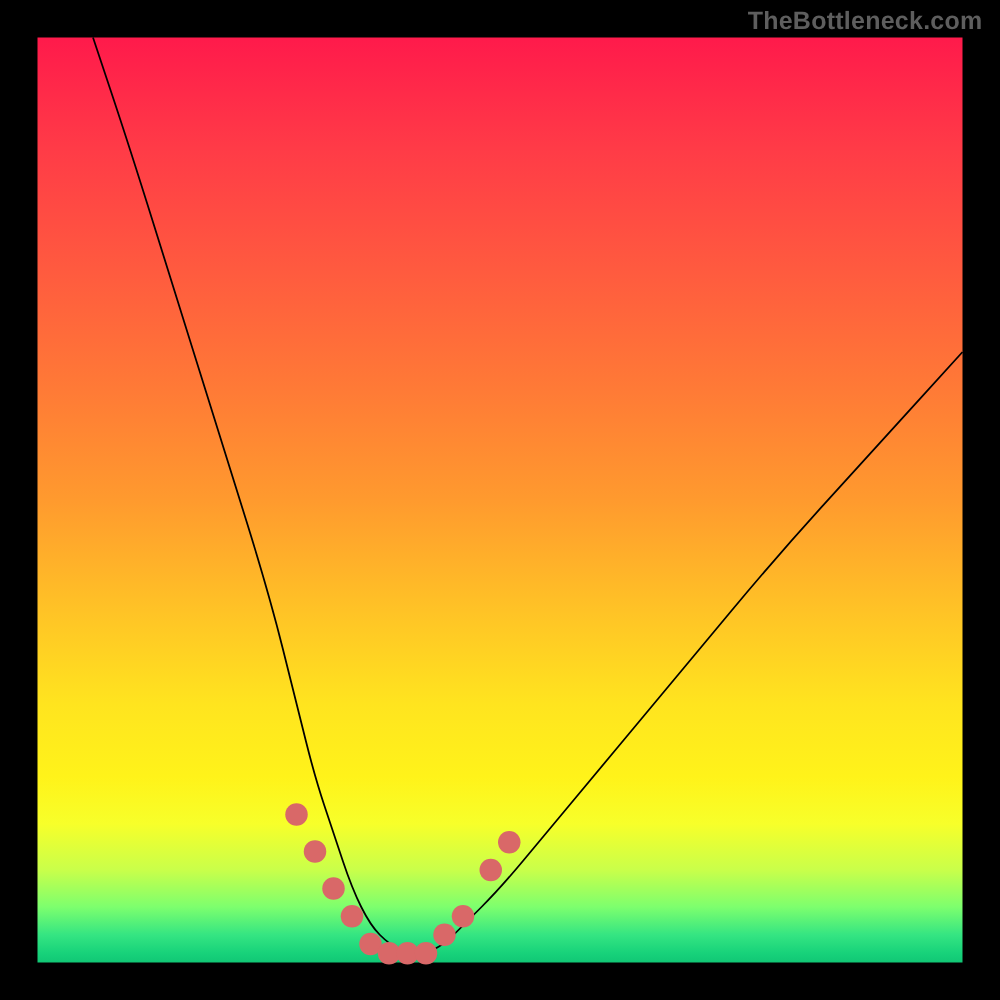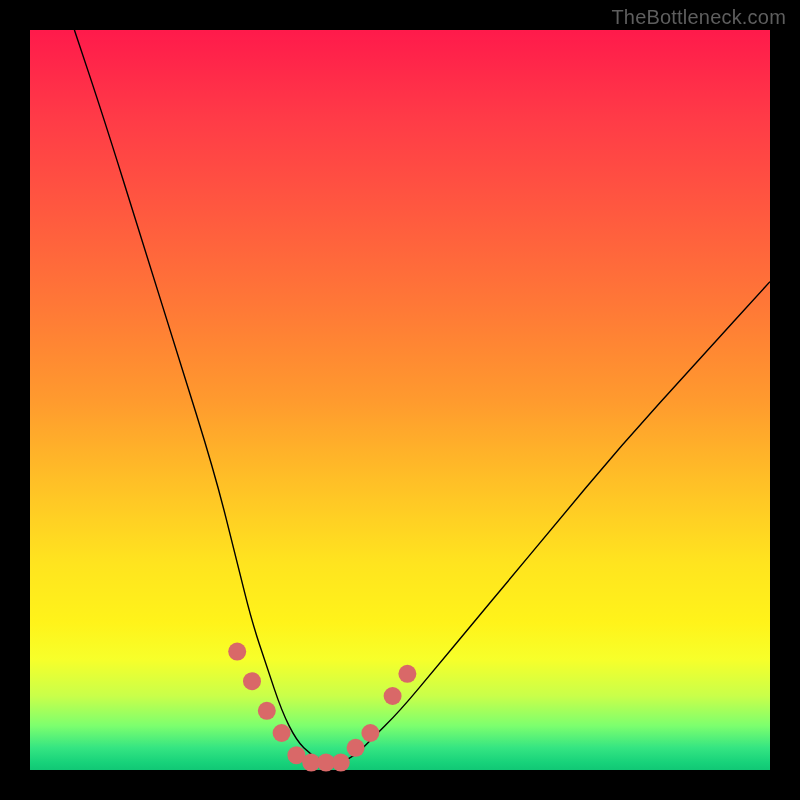--- a/index.html
+++ b/index.html
@@ -42,21 +42,21 @@
       #11c775 100%
     );
   }
   .watermark {
     position: absolute;
     top: 6px;
     right: 14px;
     color: #5e5e5e;
     font-size: 20px;
     letter-spacing: 0.2px;
-    font-weight: 400;
+    font-weight: 700;
   }
   svg.curve-layer {
     position: absolute;
     left: 0;
     top: 0;
     width: 740px;
     height: 740px;
     overflow: visible;
   }
   .curve {

